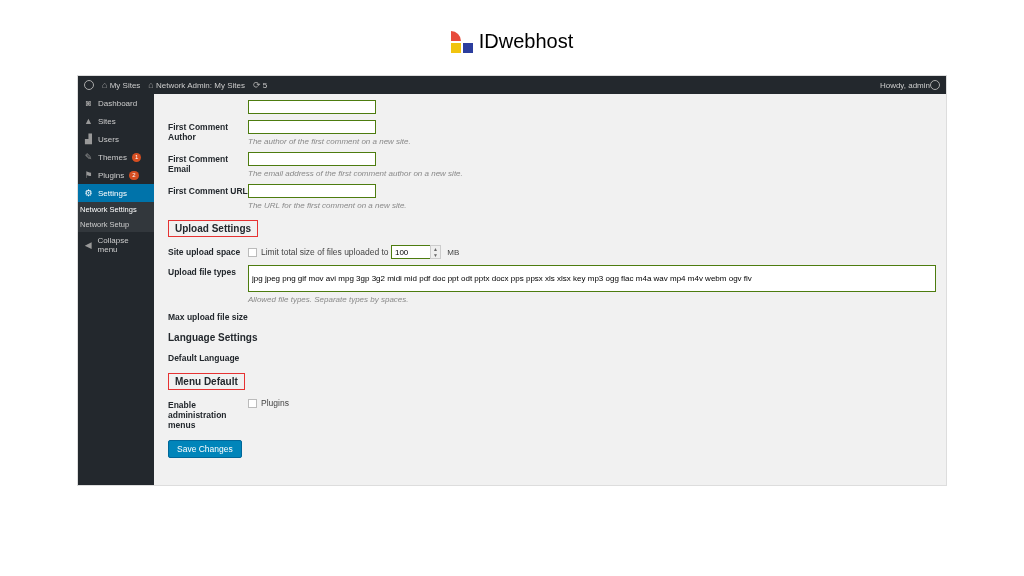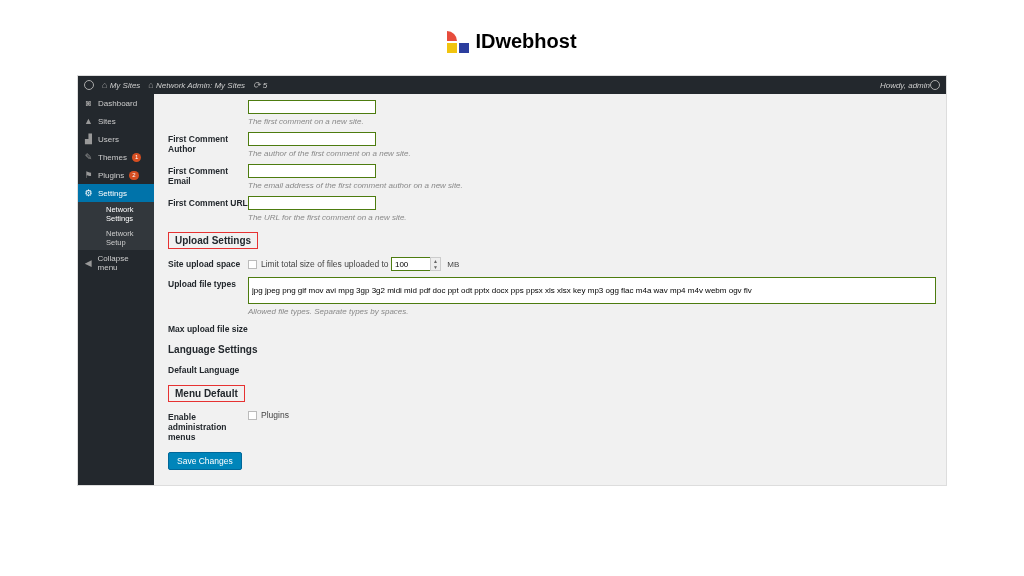--- a/index.html
+++ b/index.html
@@ -6,39 +6,39 @@
   body { font-family: -apple-system, Arial, sans-serif; background: #fff; }
   .page { width: 1024px; height: 576px; position: relative; background: #fff; }
 
   
   .brand { display: flex; align-items: center; justify-content: center; gap: 6px; padding: 30px 0 22px; }
   .brand-logo { display: grid; grid-template-columns: 10px 10px; grid-template-rows: 10px 10px; gap: 2px; }
   .brand-logo span { display: block; }
   .brand-logo .b1 { background: #e74c3c; border-top-right-radius: 10px; }
   .brand-logo .b2 { background: #f1c40f; }
   .brand-logo .b3 { background: #2c3e9e; }
-  .brand-text { font-weight: 700; font-size: 20px; color: #000; }
+  .brand-text { font-weight: 400; font-size: 20px; color: #000; }
 
   .frame { width: 870px; height: 411px; margin: 0 auto; border: 1px solid #ddd; position: relative; overflow: hidden; }
 
   
-  .adminbar { height: 18px; background: #23282d; color: #ccc; display: flex; align-items: center; font-size: 8px; padding: 0 6px; font-style: italic; }
+  .adminbar { height: 18px; background: #23282d; color: #ccc; display: flex; align-items: center; font-size: 8px; padding: 0 6px; }
   .adminbar .left { display: flex; gap: 8px; align-items: center; }
   .adminbar .right { margin-left: auto; display: flex; align-items: center; }
   .adminbar .wp-icon { width: 10px; height: 10px; border: 1px solid #aaa; border-radius: 50%; display: inline-block; }
   .adminbar .ic { font-size: 9px; color: #aaa; }
 
   .body { display: flex; height: calc(100% - 18px); }
 
   
   .sidebar { width: 76px; background: #23282d; color: #eee; font-size: 8px; display: flex; flex-direction: column; }
   .sidebar .item { display: flex; align-items: center; gap: 5px; padding: 4px 6px; color: #ccc; cursor: pointer; position: relative; }
   .sidebar .item.active { background: #0073aa; color: #fff; }
   .sidebar .item.active::after { content: ''; position: absolute; right: -5px; top: 50%; transform: translateY(-50%); border: 5px solid transparent; border-left-color: #0073aa; }
-  .sidebar .sub { background: #32373c; padding: 3px 6px 3px 28px; font-size: 7.5px; color: #ccc; cursor: pointer; }
+  .sidebar .sub { background: #32373c; padding: 3px 6px 3px 2px; font-size: 7.5px; color: #ccc; cursor: pointer; }
   .sidebar .sub.current { color: #fff; }
   .sidebar .ic { width: 9px; text-align: center; color: #999; font-size: 9px; }
   .sidebar .item.active .ic { color: #fff; }
   .badge { background: #d54e21; color: #fff; border-radius: 7px; font-size: 6px; padding: 0 3px; line-height: 9px; min-width: 9px; text-align: center; }
 
   
   .main { flex: 1; background: #f1f1f1; padding: 6px 10px 10px 14px; overflow: hidden; font-size: 8.5px; color: #444; }
   .row { display: flex; align-items: flex-start; margin-bottom: 6px; }
   .row .lab { width: 80px; flex-shrink: 0; font-weight: 600; color: #23282d; font-size: 8.5px; padding-top: 2px; }
   .row .ctl { flex: 1; }
@@ -125,21 +125,20 @@
             <span>Collapse menu</span>
           </div>
       </div>
 
       <div class="main">
 
         <div class="row">
           <div class="lab"></div>
           <div class="ctl">
             <input class="tin widein" style="">
-            <div class="hint">The first comment on a new site.</div>
           </div>
         </div>
 
         <div class="row">
           <div class="lab">First Comment Author</div>
           <div class="ctl">
             <input class="tin widein" style="">
             <div class="hint">The author of the first comment on a new site.</div>
           </div>
         </div>

